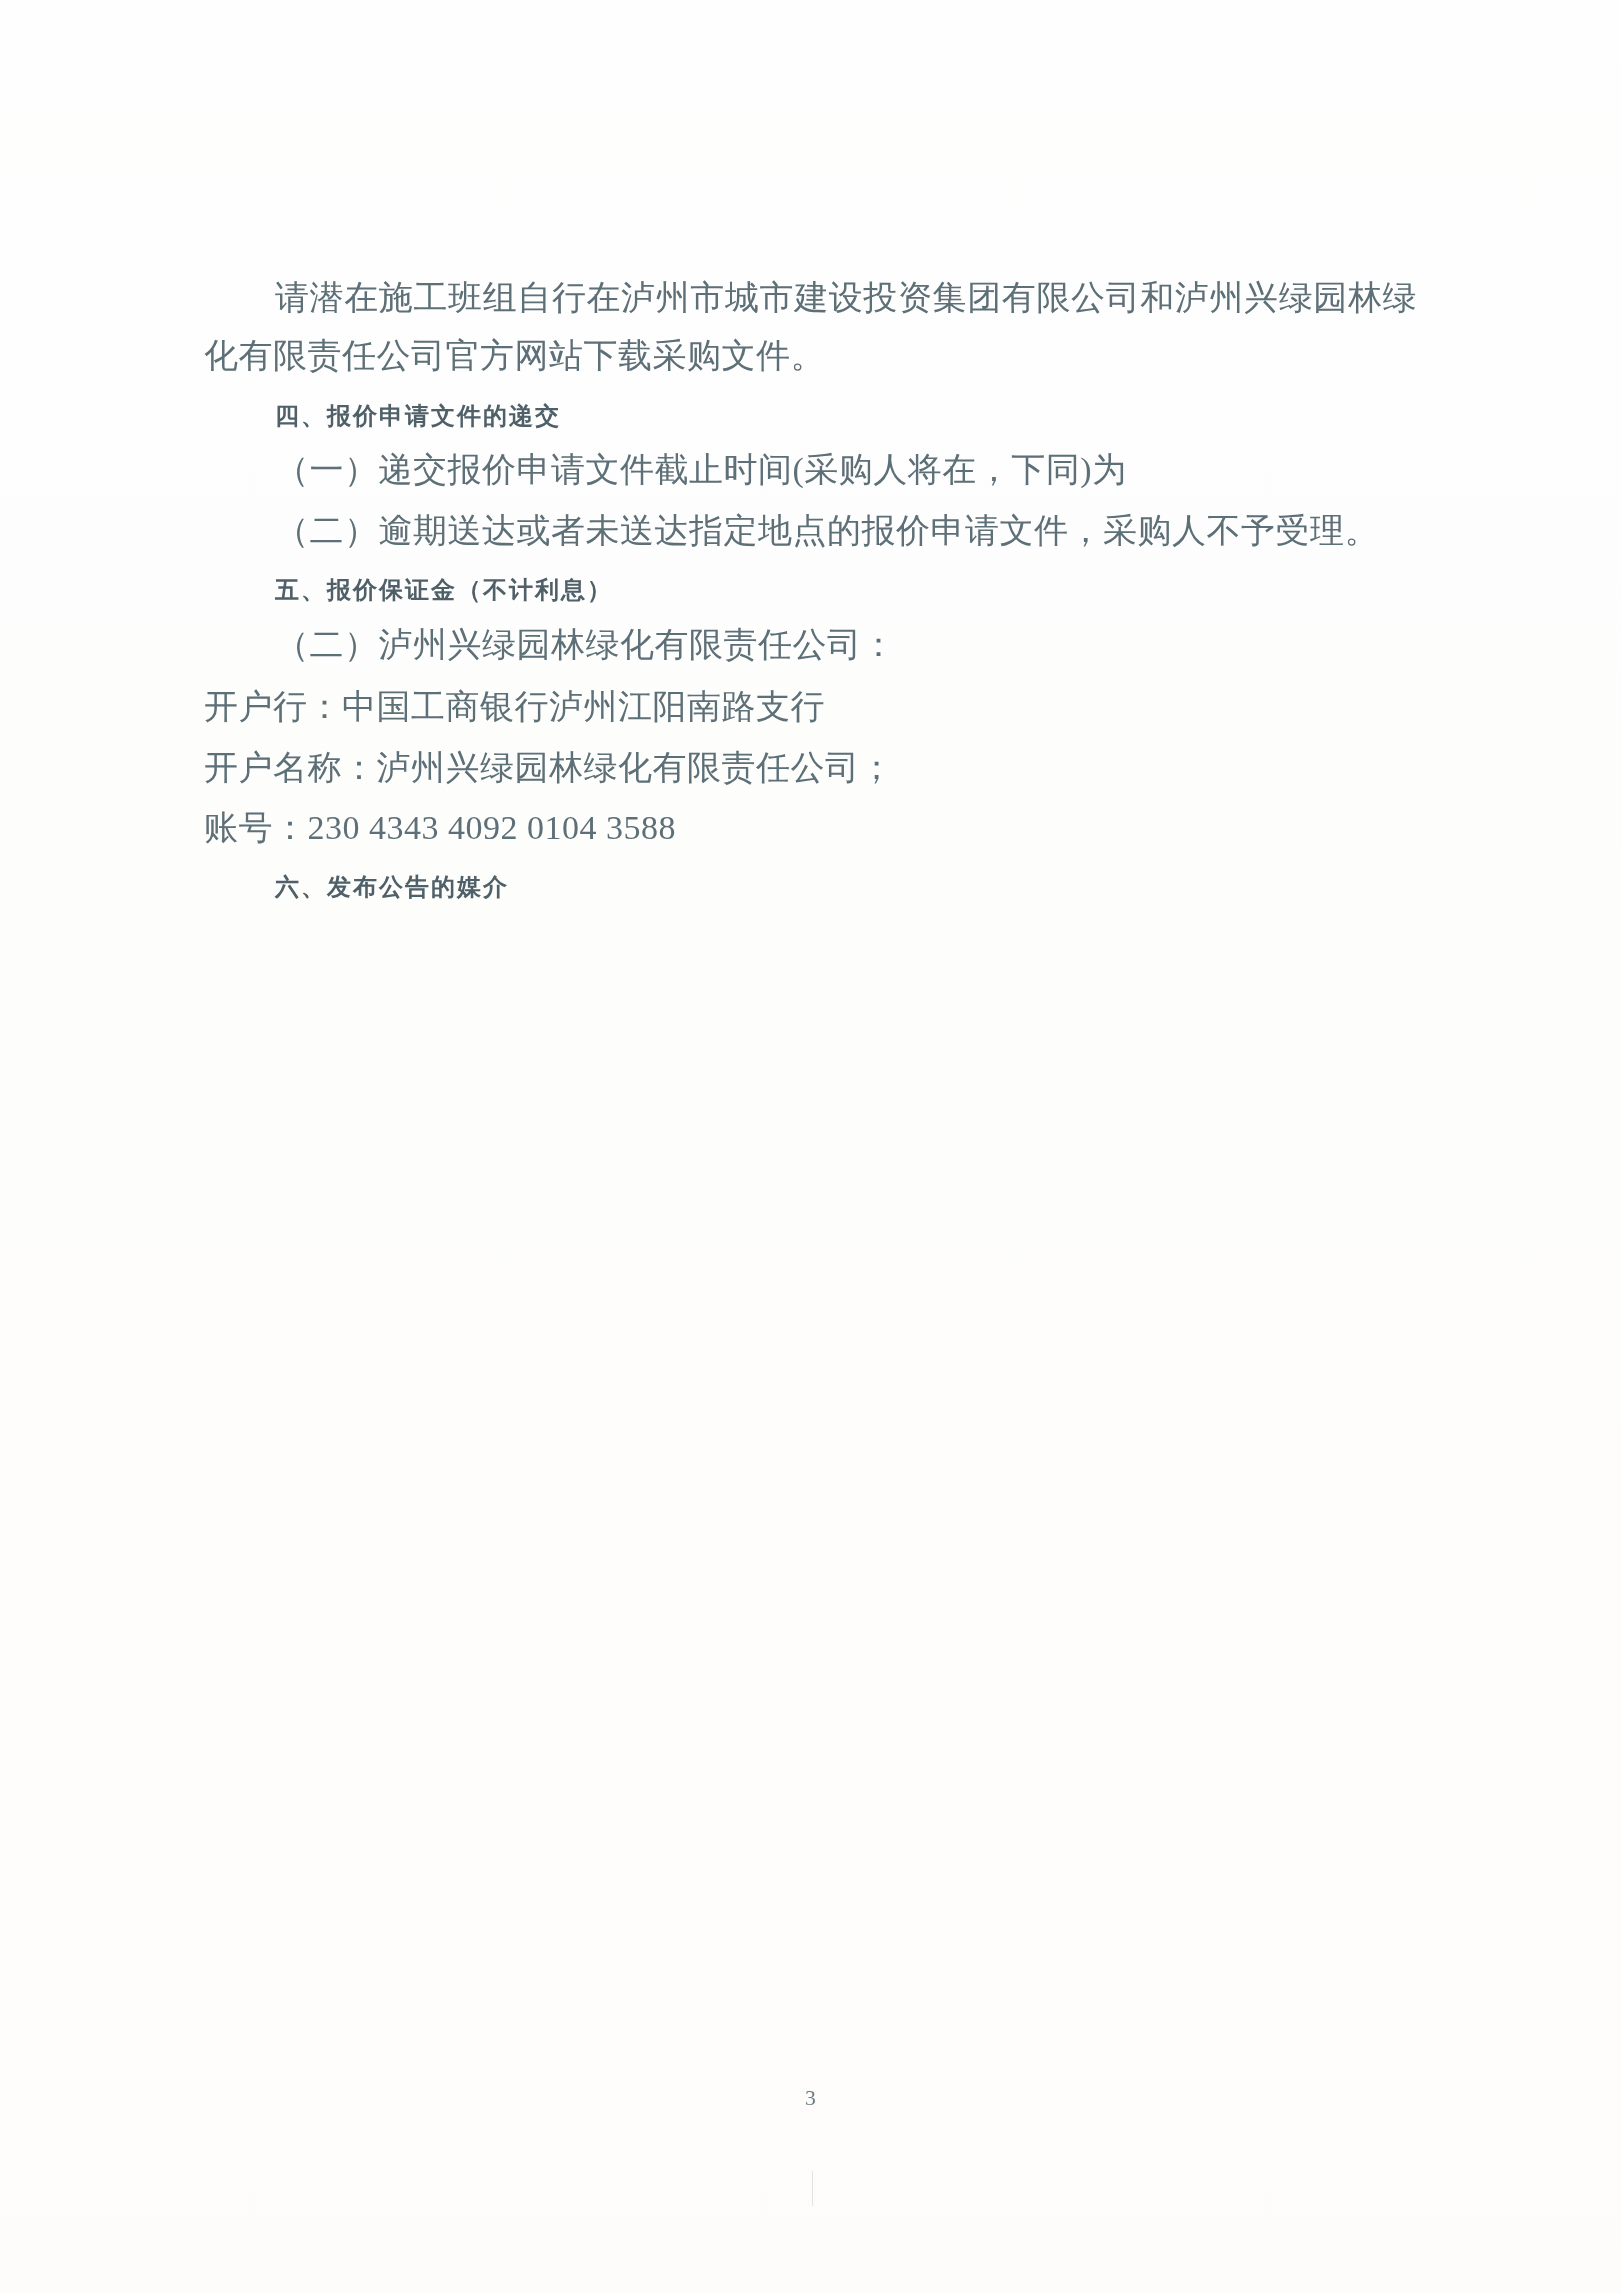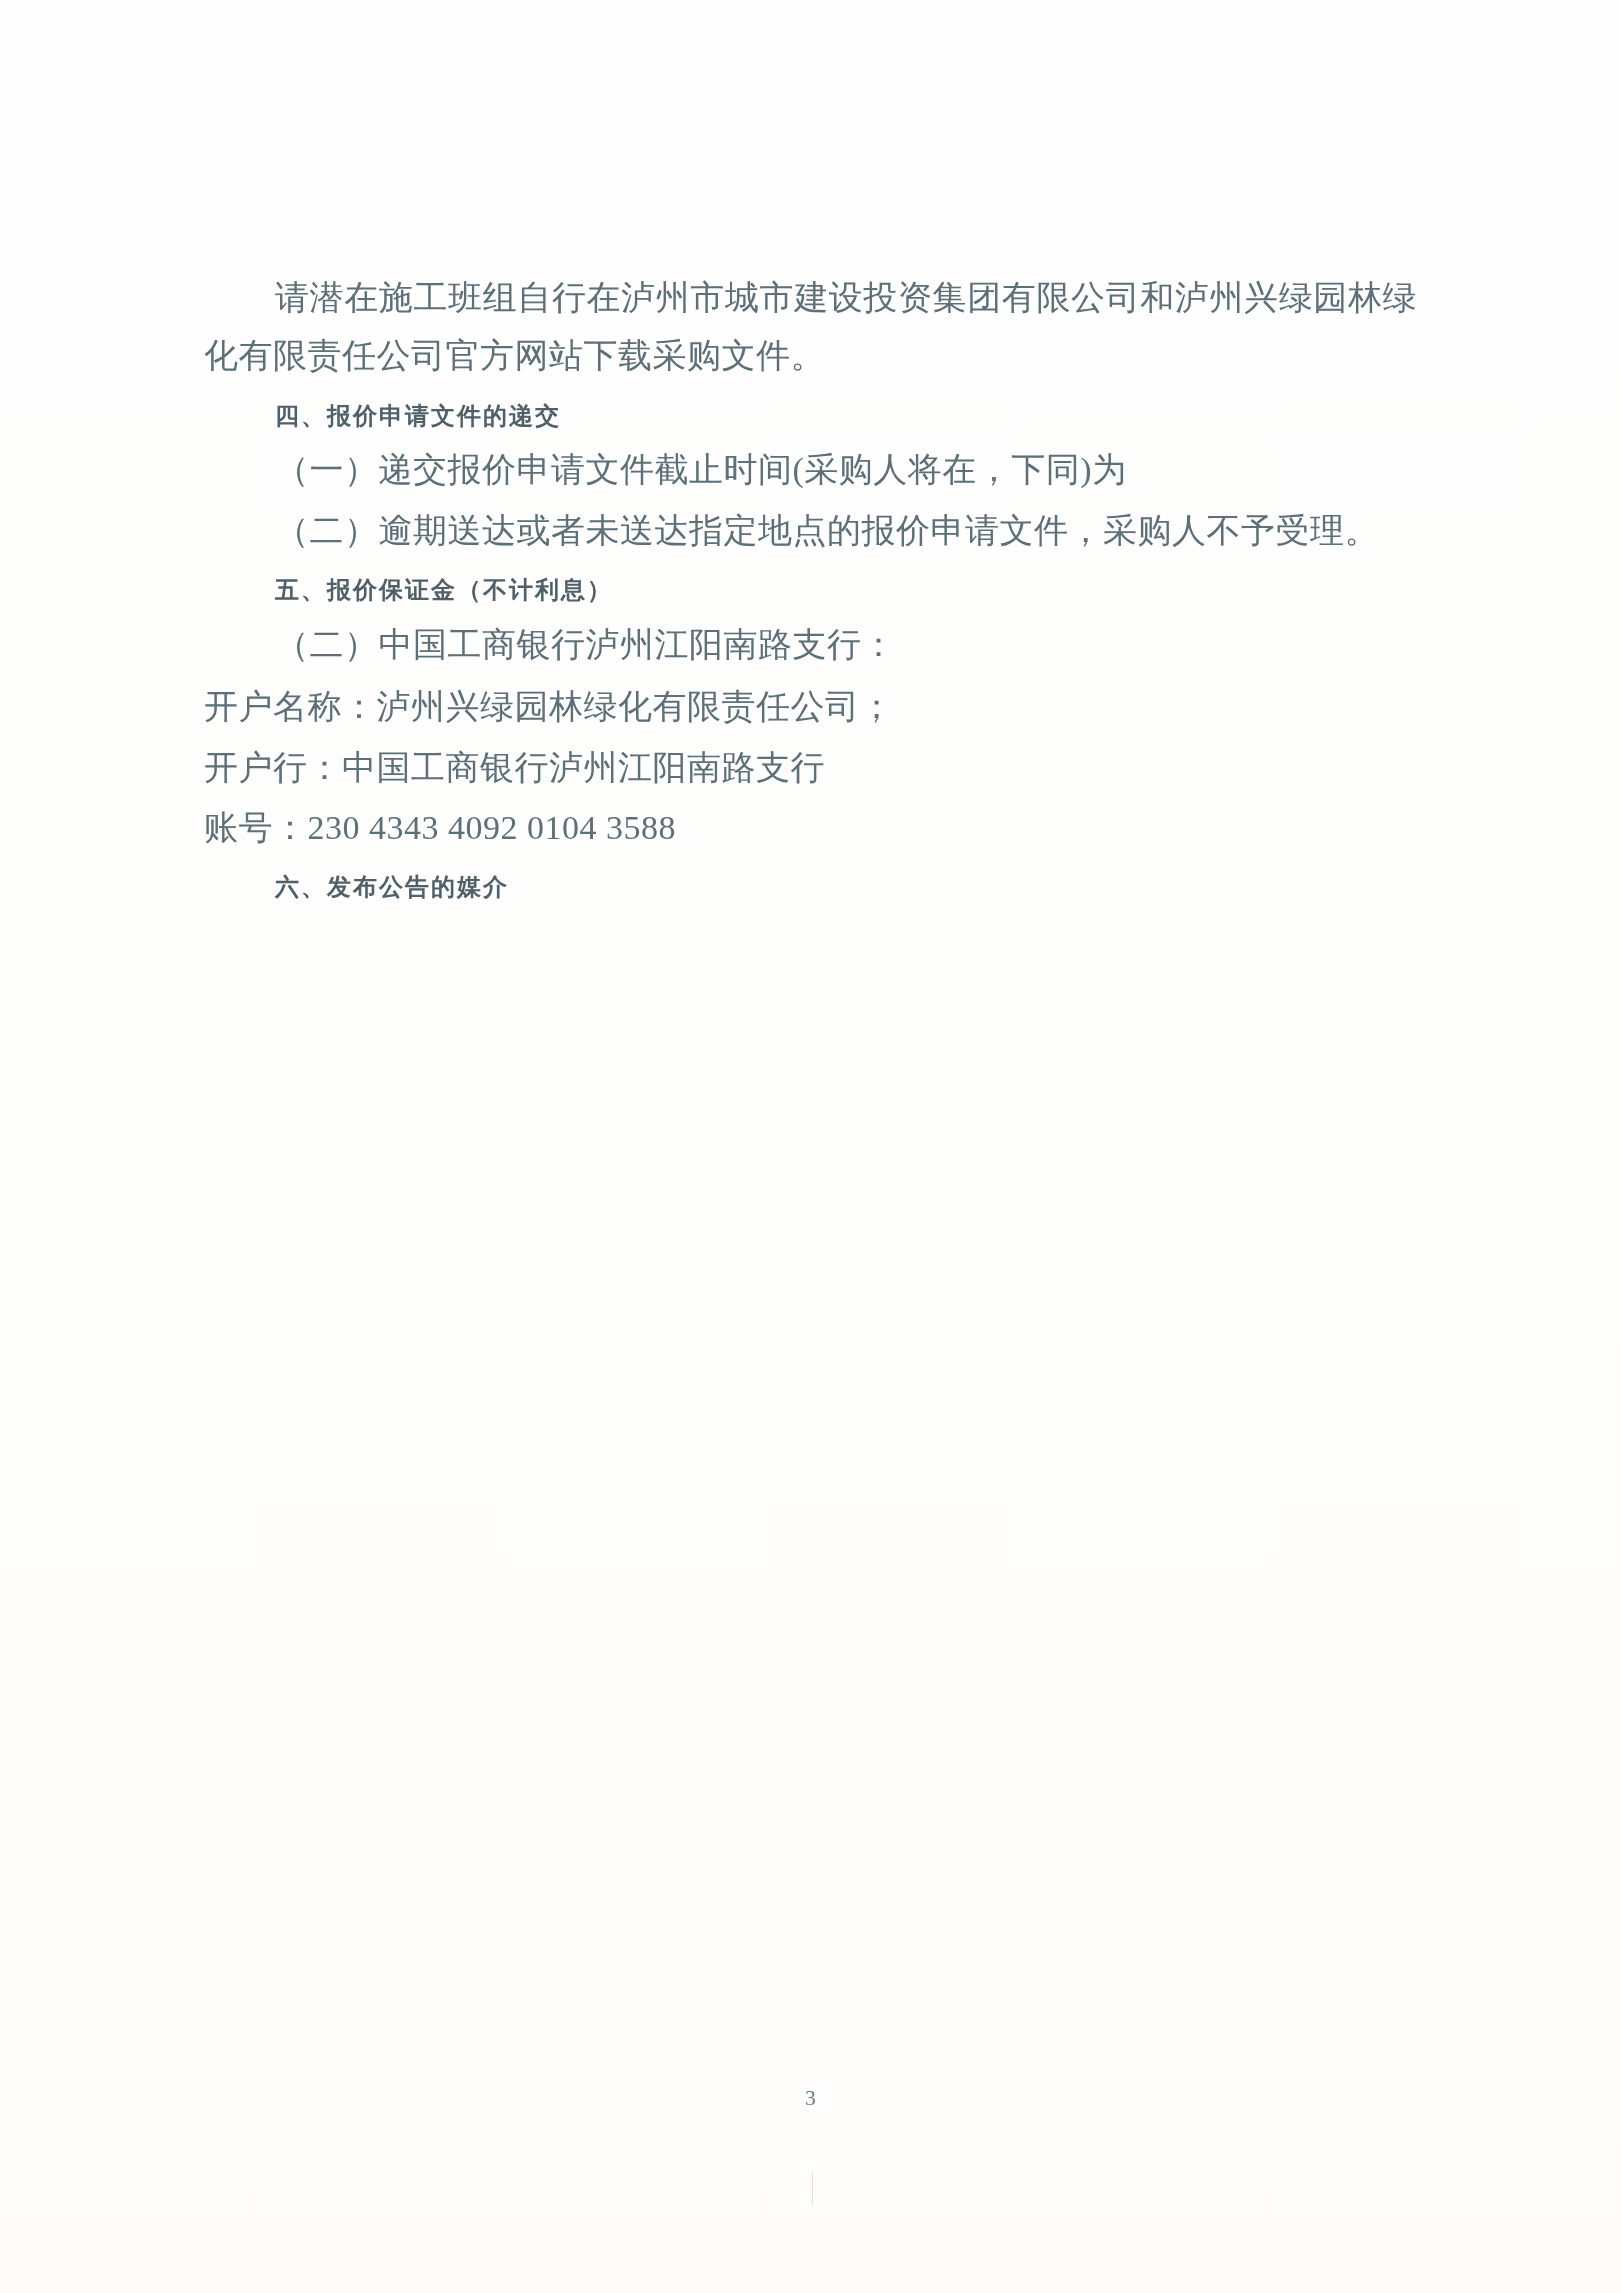--- a/index.html
+++ b/index.html
@@ -89,25 +89,25 @@
     <div class="heading">四、报价申请文件的递交</div>
 
     <p class="indent tight">（一）递交报价申请文件截止时间(采购人将在，下同)为</p>
 
 
     <p class="indent block-para">（二）逾期送达或者未送达指定地点的报价申请文件，采购人不予受理。</p>
 
     <div class="heading">五、报价保证金（不计利息）</div>
 
 
-    <p class="indent block-para">（二）中国工商银行泸州江阳南路支行：</p>
+    <p class="indent block-para">（二）泸州兴绿园林绿化有限责任公司：</p>
+
+    <p class="tight">开户行：中国工商银行泸州江阳南路支行</p>
 
     <p class="tight">开户名称：泸州兴绿园林绿化有限责任公司；</p>
-
-    <p class="tight">开户行：中国工商银行泸州江阳南路支行</p>
 
     <p class="tight">账号：230 4343 4092 0104 3588</p>
 
     <div class="heading">六、发布公告的媒介</div>
 
   </div>
 
   <div class="page-number">3</div>
 
   <div class="fold-line"></div>

